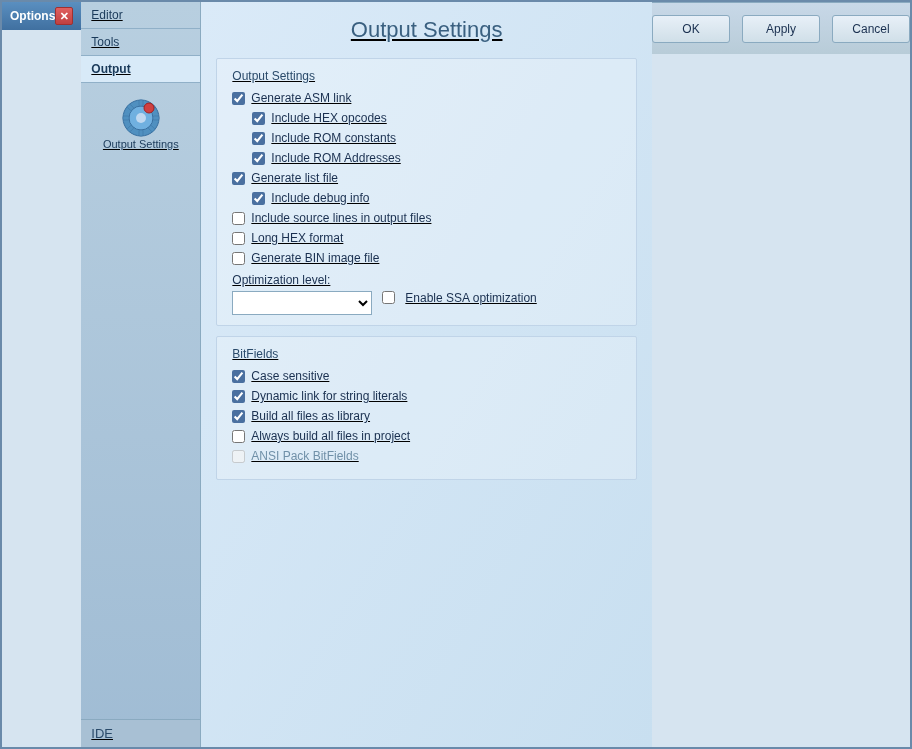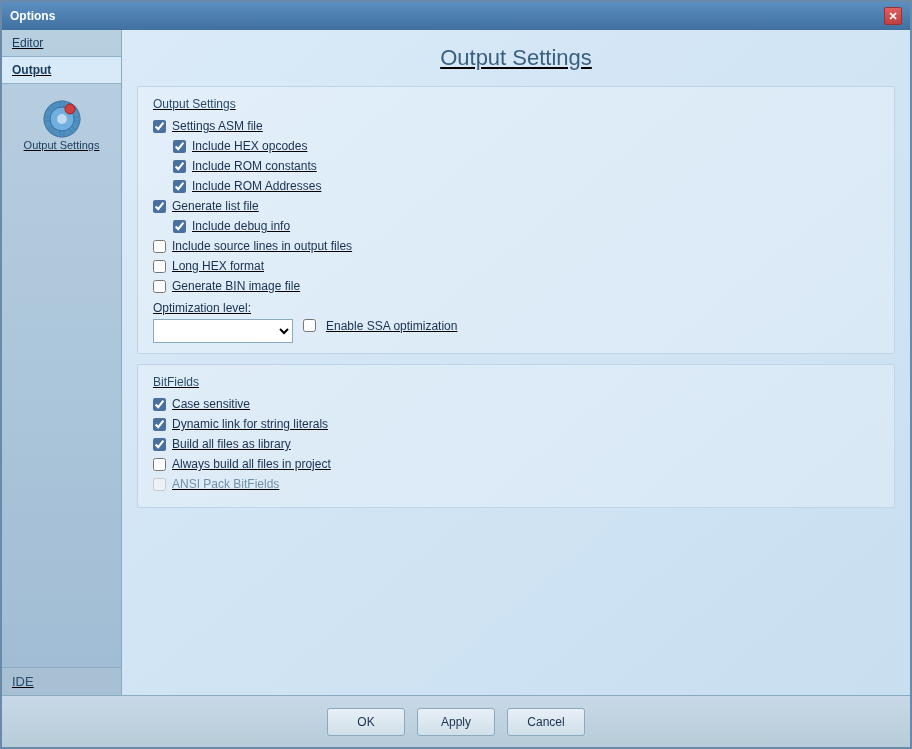--- a/index.html
+++ b/index.html
@@ -12,21 +12,21 @@
       overflow: hidden;
     }
 
     
     .window {
       width: 912px;
       height: 749px;
       background: #d6e4f0;
       border: 2px solid #6a8aaa;
       display: flex;
-      flex-direction: column;
+      flex-direction: row;
     }
 
     
     .title-bar {
       background: linear-gradient(to bottom, #5a8fc0, #4070a0);
       color: white;
       padding: 4px 8px;
       display: flex;
       align-items: center;
       justify-content: space-between;
@@ -210,20 +210,21 @@
 
   <div class="title-bar">
     <span class="title-bar-text">Options</span>
     <div class="title-bar-close">✕</div>
   </div>
 
   <div class="main-content">
 
     <div class="sidebar">
       <div class="sidebar-item">Editor</div>
+      <div class="sidebar-item">Tools</div>
       <div class="sidebar-item active">Output</div>
 
       <div class="sidebar-icon-section">
 
         <svg class="icon-svg" viewBox="0 0 40 40" xmlns="http://www.w3.org/2000/svg">
           <circle cx="20" cy="20" r="18" fill="#5090c0" stroke="#3a70a0" stroke-width="1"></circle>
           <circle cx="20" cy="20" r="12" fill="#70b0e0" stroke="#3a70a0" stroke-width="1"></circle>
           <circle cx="20" cy="20" r="5" fill="#c0d8f0"></circle>
 
           <rect x="18" y="2" width="4" height="6" rx="1" fill="#5090c0" stroke="#3a70a0" stroke-width="0.5" transform="rotate(0 20 20)"></rect>
@@ -244,21 +245,21 @@
     </div>
 
     <div class="right-panel">
       <div class="page-title">Output Settings</div>
 
       <div class="settings-section">
         <div class="section-label">Output Settings</div>
 
         <div class="checkbox-row">
           <input type="checkbox" id="gen_asm" checked="" style="">
-          <label for="gen_asm" class="checkbox-label">Settings ASM file</label>
+          <label for="gen_asm" class="checkbox-label">Generate ASM link</label>
         </div>
 
         <div class="checkbox-row indent1">
           <input type="checkbox" id="inc_hex" checked="" style="">
           <label for="inc_hex" class="checkbox-label">Include HEX opcodes</label>
         </div>
 
         <div class="checkbox-row indent1">
           <input type="checkbox" id="inc_rom_const" checked="" style="">
           <label for="inc_rom_const" class="checkbox-label">Include ROM constants</label>

